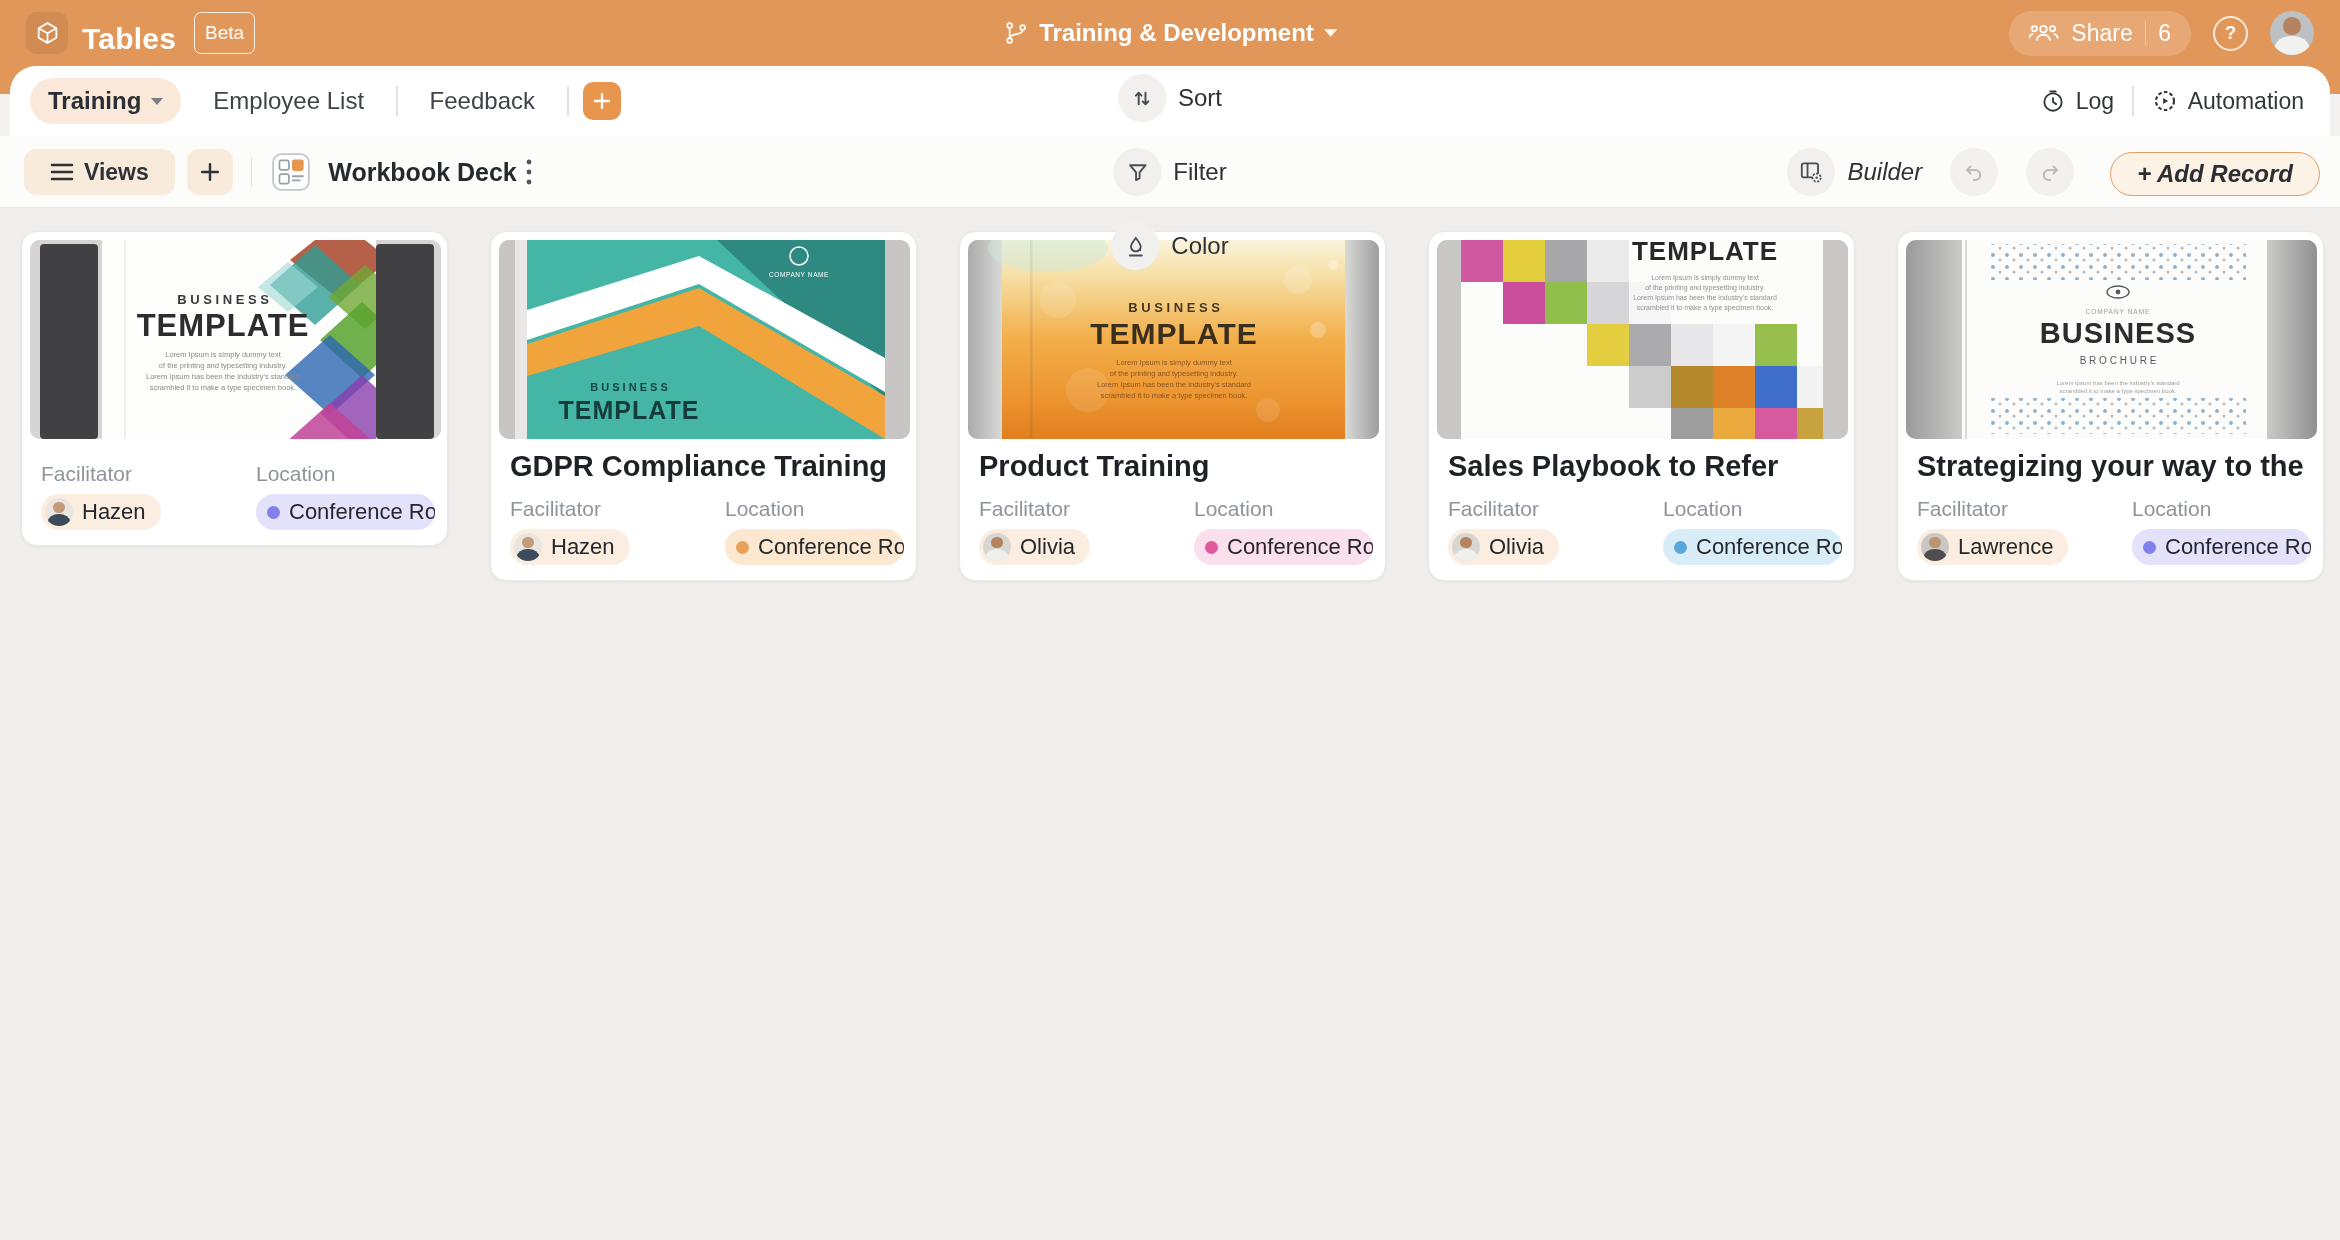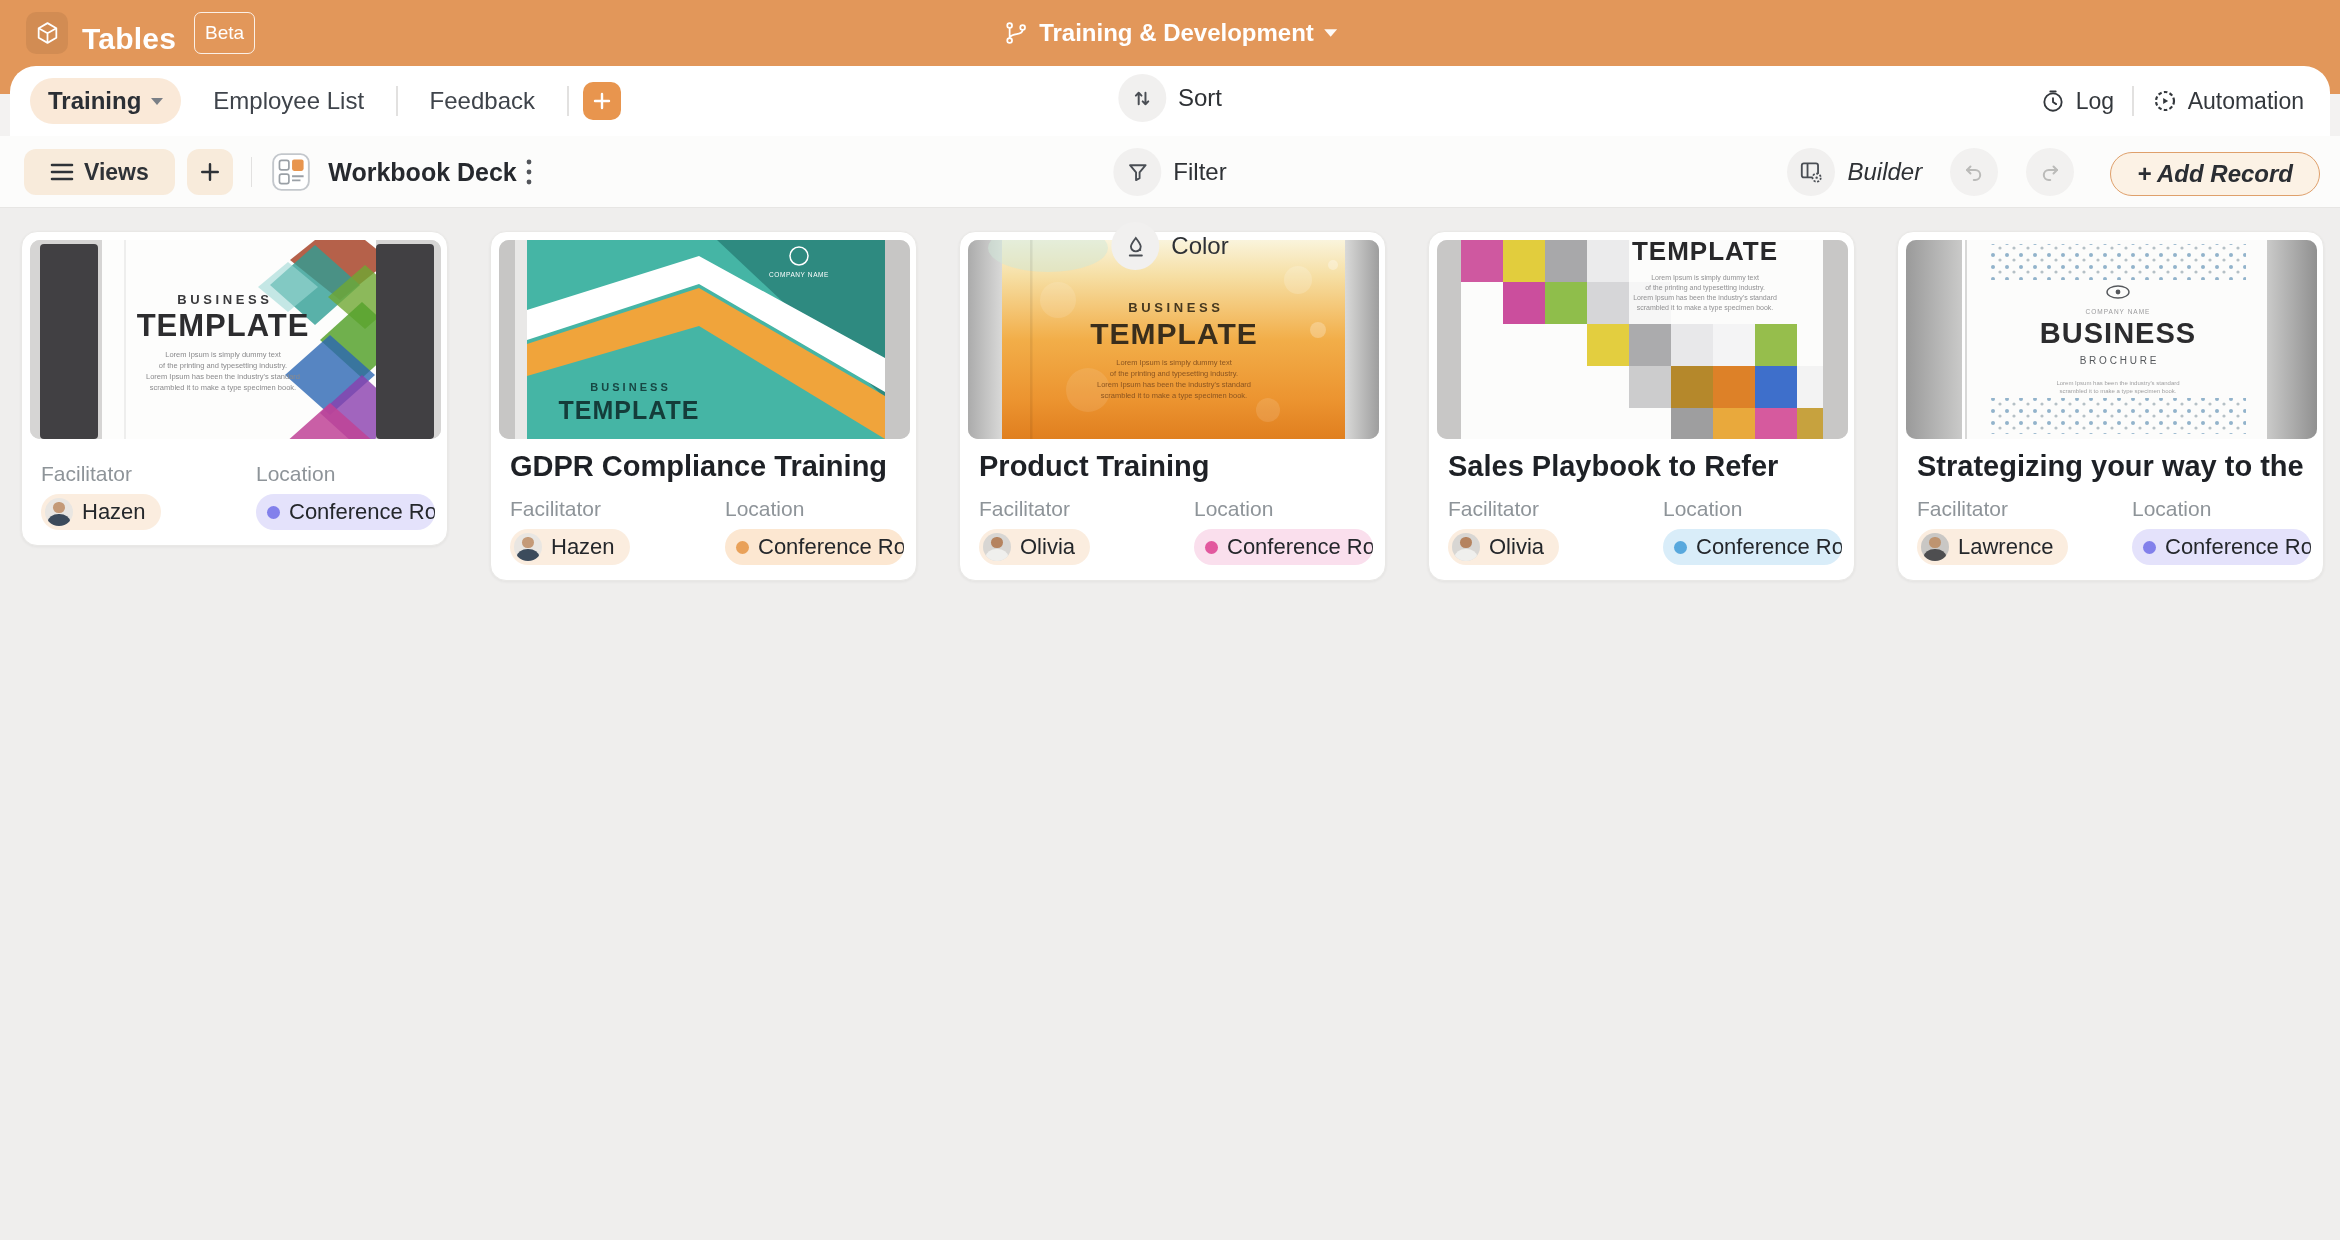--- a/index.html
+++ b/index.html
@@ -94,20 +94,39 @@
         <circle cx="6" cy="19" r="2.2"></circle>
         <circle cx="18" cy="7" r="2.2"></circle>
       <path d="M6 7.2v9.6M18 9.2c0 5-8.5 2.8-11.6 6.4"></path>
     </svg>
     <span>Training &amp; Development</span>
     <svg width="13" height="8" viewBox="0 0 12 7">
         <polygon points="0,0 12,0 6,7" fill="#fff" opacity="0.95"></polygon>
       </svg>
   </div>
 
+  <div class="h-right">
+    <div class="share-pill">
+      <svg width="30" height="22" viewBox="0 0 28 20" fill="none" stroke="#fff" stroke-width="1.7">
+        <circle cx="13.5" cy="6.5" r="3.1"></circle>
+        <path d="M7.5 17c0-3.3 2.7-5.4 6-5.4s6 2.1 6 5.4"></path>
+        <circle cx="22" cy="6" r="2.4"></circle>
+          <path d="M23 10.8c2.3.5 3.8 2.2 3.8 4.4"></path>
+        <circle cx="5" cy="6" r="2.4"></circle>
+          <path d="M4 10.8C1.7 11.3.2 13 .2 15.2"></path>
+      </svg>
+      <span>Share</span>
+      <span class="share-div"></span>
+      <span>6</span>
+    </div>
+    <div class="help-btn">
+        <span>?</span>
+      </div>
+    <div class="av av-user av-44"></div>
+  </div>
 </div>
 
 <div class="tabs-strip">
   <div class="tabs-card">
     <div class="tabs-left">
       <div class="tab active">
         <span>Training</span>
         <svg width="12" height="7" viewBox="0 0 12 7">
             <polygon points="0,0 12,0 6,7" fill="#7A7F86"></polygon>
           </svg>

